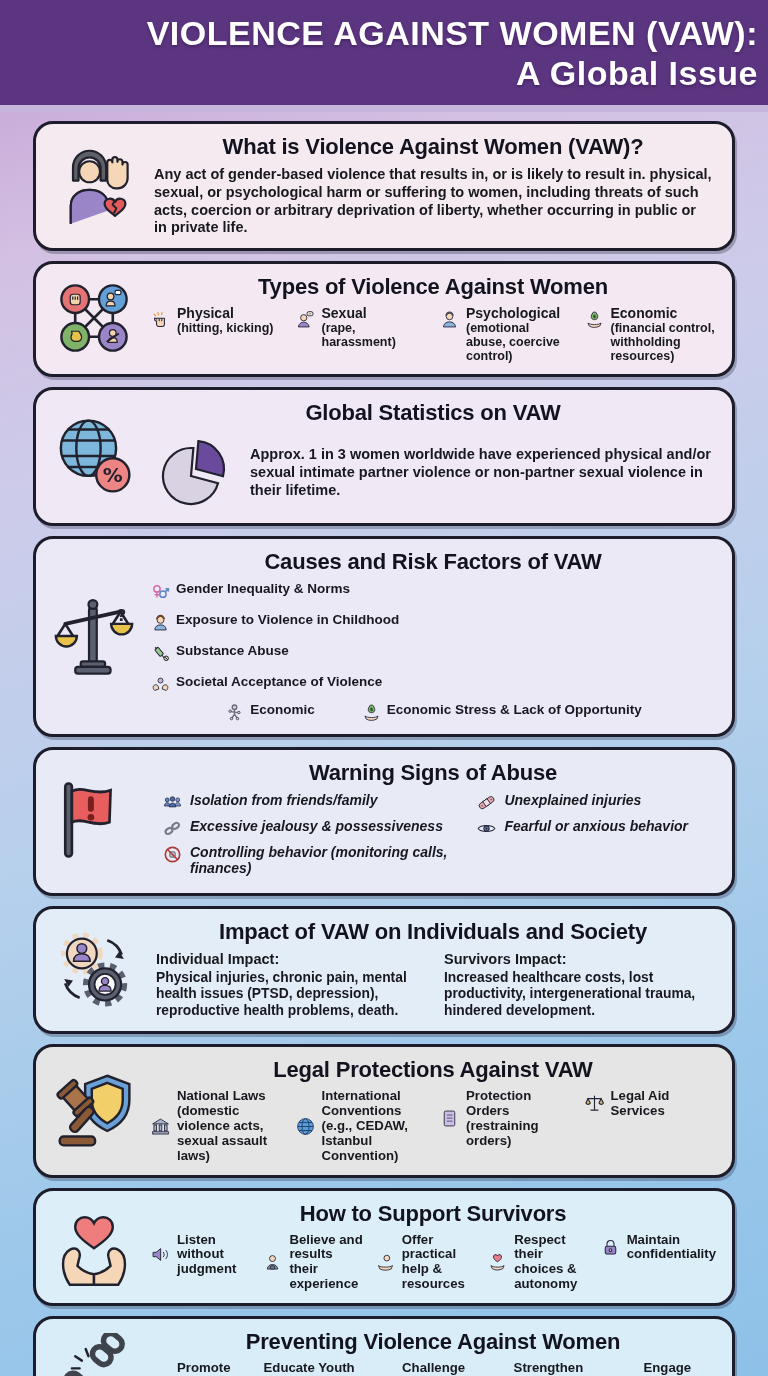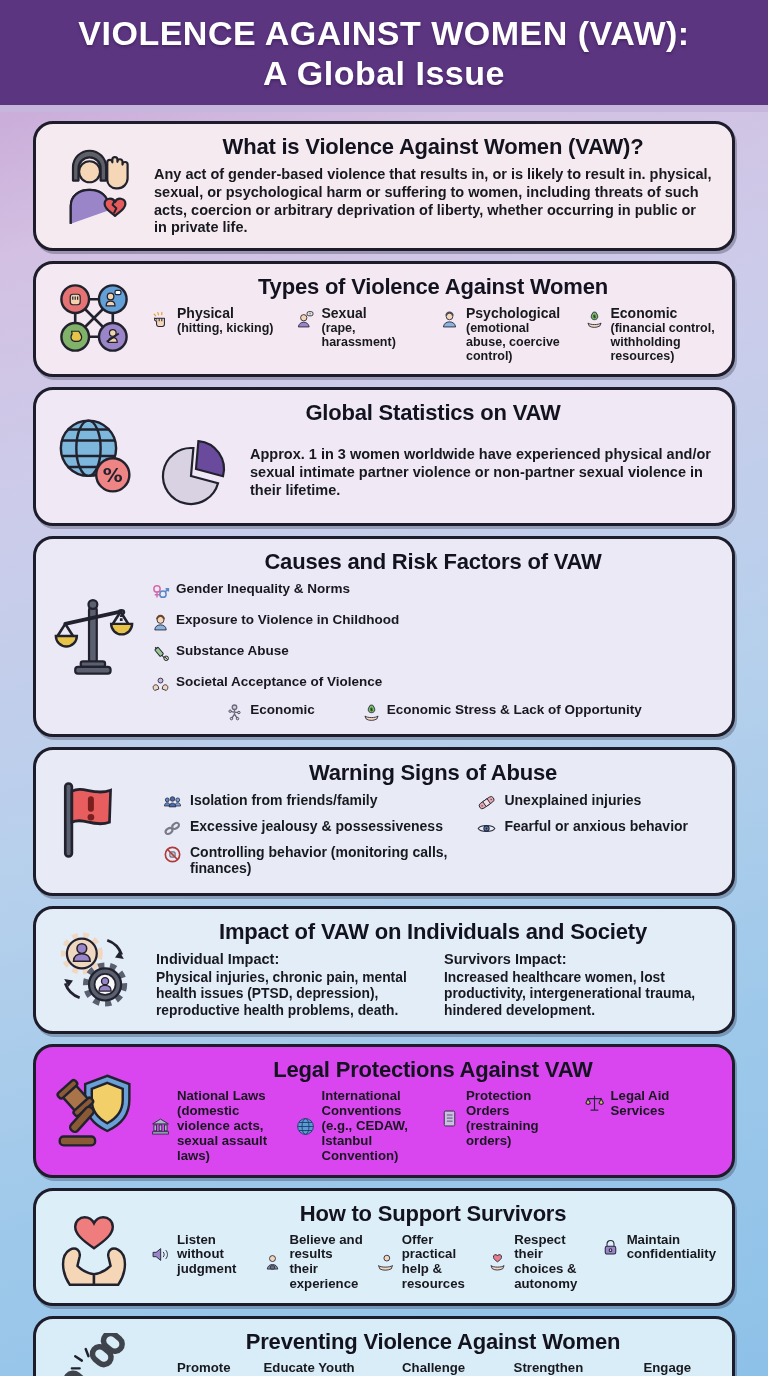--- a/index.html
+++ b/index.html
@@ -6,36 +6,36 @@
   html,body { width:768px; height:1376px; overflow:hidden; }
   body {
     font-family:"Liberation Sans","DejaVu Sans",sans-serif;
     color:#18181f;
     background:linear-gradient(163deg,#c49fd4 0%,#d3c0e2 16%,#ccccea 32%,#b6d0ec 55%,#9dc8ea 78%,#8ec1e8 100%);
   }
   .header{
     background:#5c3580;
     border-bottom:7px solid #c6b6dc;
     padding:13px 10px 12px;
-    text-align:center;
+    text-align:right;
   }
   .header h1{
     color:#fff; font-size:34px; font-weight:800; line-height:1.18;
     letter-spacing:.5px; text-shadow:0 2px 3px rgba(30,10,50,.35);
   }
   .cards{ padding:9px 33px 0; }
   .card{
     display:flex; align-items:center; gap:10px;
     border:3px solid #1c1c2a; border-radius:20px;
     padding:9px 16px 11px 12px; margin-bottom:10px;
     box-shadow:2px 3px 0 rgba(25,25,45,.28);
   }
   .c1{background:#f5eaf0}.c2{background:#f4e9f3}.c3{background:#f0e9f5}
   .c4{background:#ebe9f6}.c5{background:#e8ebf6}.c6{background:#e3edf8}
-  .c7{background:#d946ef}.c8{background:#dceef8}.c9{background:#d8edf8}
+  .c7{background:#e5e5e5}.c8{background:#dceef8}.c9{background:#d8edf8}
   .card-icon{flex:0 0 92px; display:flex; align-items:center; justify-content:center;}
   .card-icon svg{width:84px;height:84px;}
   .card-main{flex:1; min-width:0;}
   .card-title{
     text-align:center; font-size:22px; font-weight:800; color:#131320;
     letter-spacing:-.2px; margin:1px 0 6px;
   }
   .def-body{ font-size:14.5px; font-weight:600; line-height:1.22; padding:0 4px; }
   .stat-row{ display:flex; align-items:center; gap:14px; }
   .stat-row svg.pie{ width:86px; height:80px; flex:0 0 auto; }
@@ -44,21 +44,21 @@
   .titem{ display:flex; gap:6px; align-items:flex-start; flex:1; }
   .titem .mi{ margin-top:3px; }
   .tname{ font-size:14px; font-weight:800; line-height:1.1; }
   .tdesc{ font-size:12.5px; font-weight:600; line-height:1.12; }
   .mi{ width:21px; height:21px; flex:0 0 auto; }
   .cause-row1{ display:flex; gap:10px; align-items:flex-start; margin-bottom:7px;flex-direction:column; }
   .cause-row2{ display:flex; gap:46px; justify-content:center; align-items:flex-start; }
   .citem{ display:flex; gap:5px; align-items:flex-start; }
   .citem .lbl{ font-size:13.5px; font-weight:800; line-height:1.12; }
   .cause-row1 .citem{ flex:1; }
-  .warn-grid{ display:grid; grid-template-columns:1.25fr 1fr; gap:4px 20px; padding:0 4px 0 12px; }
+  .warn-grid{ display:grid; grid-template-columns:1.25fr 1fr; gap:4px 20px; padding:0 4px 0 12px;font-style:italic; }
   .wcol .wrow{ display:flex; gap:7px; align-items:flex-start; margin-bottom:5px; }
   .wrow .lbl{ font-size:14px; font-weight:800; line-height:1.15; }
   .impact-grid{ display:grid; grid-template-columns:1fr 1fr; gap:22px; padding:0 6px; }
   .impact-h{ font-size:14.5px; font-weight:800; margin-bottom:3px; }
   .impact-b{ font-size:13.8px; font-weight:600; line-height:1.22; }
   .gitem{ display:flex; gap:6px; align-items:center; flex:1; }
   .gitem .lbl{ font-size:13.2px; font-weight:800; line-height:1.13; }
   .gitem.noicon{ padding-left:2px; }
   .defs-holder{ position:absolute; width:0; height:0; overflow:hidden; }
 </style>
@@ -572,21 +572,21 @@
     </div>
     <div class="card-main">
       <h2 class="card-title">Impact of VAW on Individuals and Society</h2>
       <div class="impact-grid">
         <div>
           <div class="impact-h">Individual Impact:</div>
           <div class="impact-b">Physical injuries, chronic pain, mental health issues (PTSD, depression), reproductive health problems, death.</div>
         </div>
         <div>
           <div class="impact-h">Survivors Impact:</div>
-          <div class="impact-b">Increased healthcare women, lost productivity, intergenerational trauma, hindered development.</div>
+          <div class="impact-b">Increased healthcare costs, lost productivity, intergenerational trauma, hindered development.</div>
         </div>
       </div>
     </div>
   </section>
 
   <section class="card c7">
     <div class="card-icon">
       <svg viewBox="0 0 76 76">
         <g stroke="#22222e" stroke-width="2.2">
           <path d="M50 7l20 7.5V29c0 14-9 23-20 28-11-5-20-14-20-28V14.5z" fill="#6aa0d8"></path>

